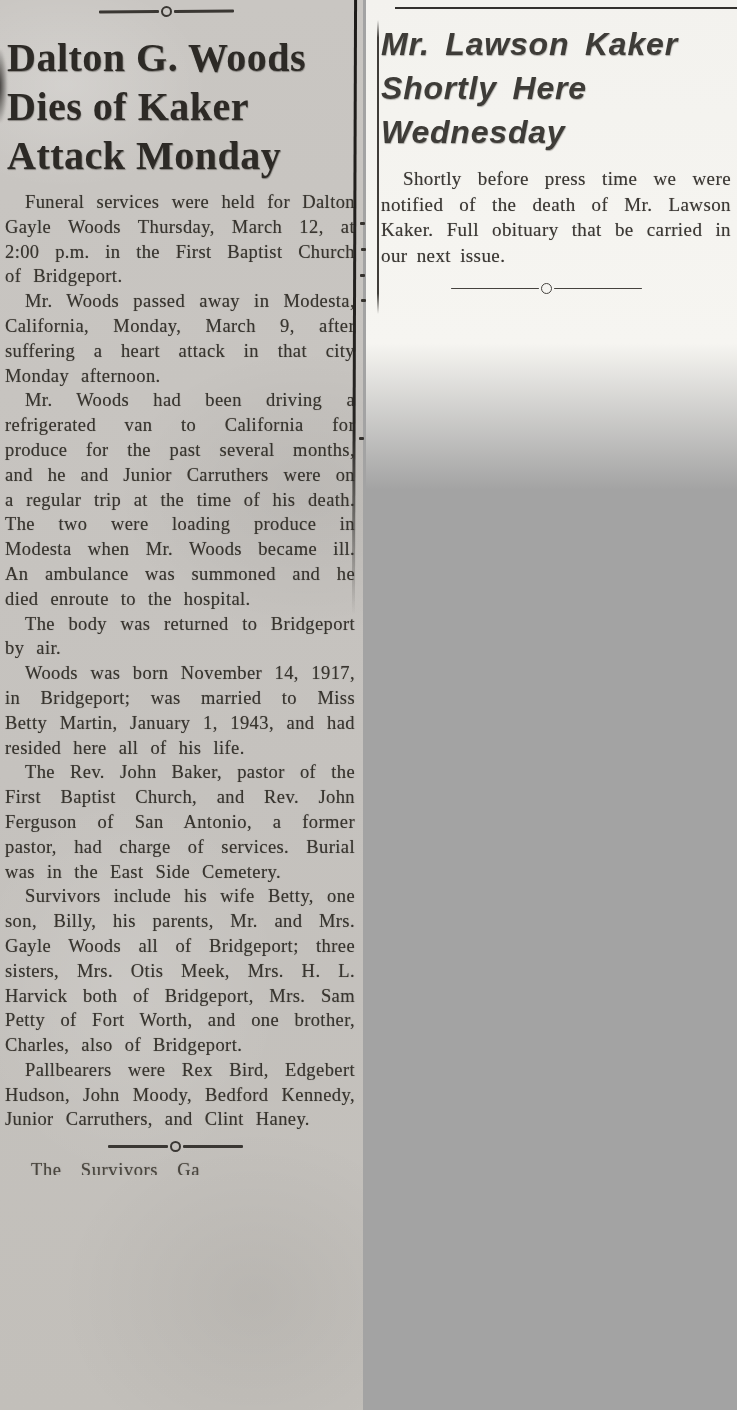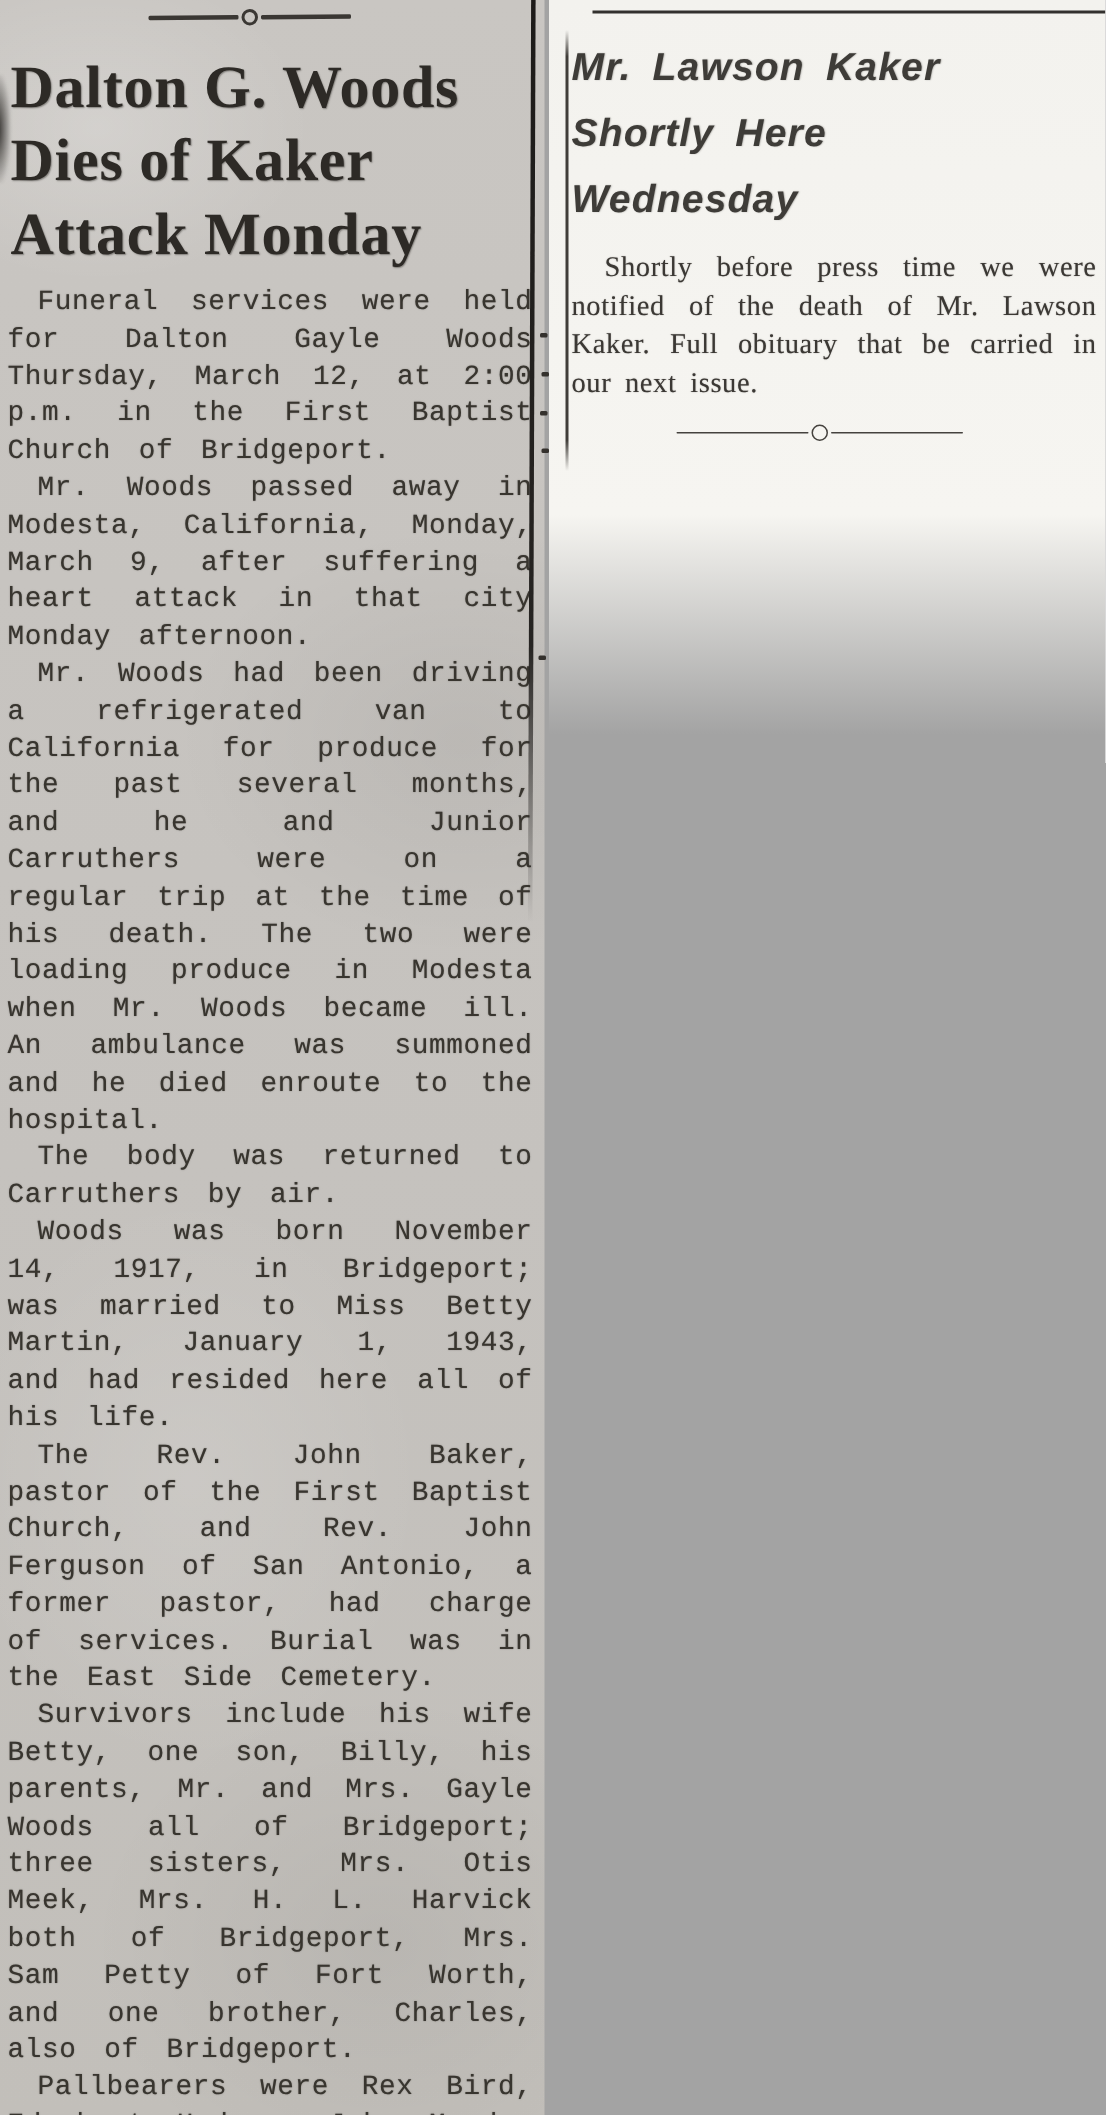--- a/index.html
+++ b/index.html
@@ -33,40 +33,40 @@
   .divider-light .ring{width:9px;height:9px;border:1.7px solid #45423e;margin:0 2px;}
   .div-top{margin:6px 28px 16px 0;transform:rotate(-0.4deg);}
   .div-bottom{margin:9px 10px 7px 0;}
 
   .left-headline{margin:0 0 10px 2px;}
   .left-headline div{font-family:"Liberation Serif", serif;font-weight:bold;
     font-size:40px;line-height:49px;color:#2d2a26;letter-spacing:0.5px;
     text-shadow:0.6px 0.8px 1px rgba(45,42,38,0.45);}
 
   .left-body p.para{margin:0;text-indent:20px;text-align:justify;
-    font-family:Liberation Mono, monospace;font-size:18.5px;line-height:24.8px;
+    font-family:Liberation Serif, serif;font-size:18.5px;line-height:24.8px;
     color:#38352f;word-spacing:7px;letter-spacing:0.4px;
     text-shadow:0 0 0.9px rgba(56,53,47,0.55);}
 
   .cutoff{height:16px;overflow:hidden;}
   .cutoff p{margin:0;text-indent:26px;font-family:"Liberation Serif", serif;
     font-size:18.5px;line-height:22px;color:#4a463f;word-spacing:14px;letter-spacing:0.6px;
     text-shadow:0 0 1.2px rgba(74,70,63,0.6);filter:blur(0.3px);}
 
   
   .right-clip{position:absolute;left:366px;top:0;width:371px;height:490px;
     background:linear-gradient(180deg,#f3f2ee 0%,#f6f5f1 70%,rgba(255,255,255,0) 100%);}
   .right-top-rule{position:absolute;left:29px;top:7px;right:0;height:2.4px;background:#33312e;}
   .right-left-rule{position:absolute;left:11px;top:20px;width:2px;height:294px;
     background:linear-gradient(180deg,rgba(64,61,57,0) 0%,#403d39 6%,#403d39 93%,rgba(64,61,57,0) 100%);}
   .right-content{position:absolute;left:15px;top:22px;width:350px;}
 
   .right-headline{margin:0 0 12px 0;}
   .right-headline div{font-family:"Liberation Sans", sans-serif;font-weight:bold;font-style:italic;
-    font-size:26px;line-height:44px;color:#3e3c38;letter-spacing:0.8px;word-spacing:6px;
+    font-size:32px;line-height:44px;color:#3e3c38;letter-spacing:0.8px;word-spacing:6px;
     text-shadow:0.5px 0.5px 1px rgba(62,60,56,0.4);}
 
   .right-body p.para{margin:0;text-indent:22px;text-align:justify;
     font-family:"Liberation Serif", serif;font-size:19px;line-height:25.5px;
     color:#3b3834;word-spacing:4px;letter-spacing:0.4px;
     text-shadow:0 0 0.8px rgba(59,56,52,0.5);}
   .div-right{margin:15px 20px 0 0;}
 </style>
 </head>
 <body>
@@ -87,21 +87,21 @@
       <div class="left-headline">
         <div>Dalton G. Woods</div>
         <div>Dies of Kaker</div>
         <div>Attack Monday</div>
       </div>
 
       <div class="left-body">
         <p class="para">Funeral services were held for Dalton Gayle Woods Thursday, March 12, at 2:00 p.m. in the First Baptist Church of Bridgeport.</p>
         <p class="para">Mr. Woods passed away in Modesta, California, Monday, March 9, after suffering a heart attack in that city Monday afternoon.</p>
         <p class="para">Mr. Woods had been driving a refrigerated van to California for produce for the past several months, and he and Junior Carruthers were on a regular trip at the time of his death. The two were loading produce in Modesta when Mr. Woods became ill. An ambulance was summoned and he died enroute to the hospital.</p>
-        <p class="para">The body was returned to Carruthers by air.</p>
+        <p class="para">The body was returned to Bridgeport by air.</p>
         <p class="para">Woods was born November 14, 1917, in Bridgeport; was married to Miss Betty Martin, January 1, 1943, and had resided here all of his life.</p>
         <p class="para">The Rev. John Baker, pastor of the First Baptist Church, and Rev. John Ferguson of San Antonio, a former pastor, had charge of services. Burial was in the East Side Cemetery.</p>
         <p class="para">Survivors include his wife Betty, one son, Billy, his parents, Mr. and Mrs. Gayle Woods all of Bridgeport; three sisters, Mrs. Otis Meek, Mrs. H. L. Harvick both of Bridgeport, Mrs. Sam Petty of Fort Worth, and one brother, Charles, also of Bridgeport.</p>
         <p class="para">Pallbearers were Rex Bird, Edgebert Hudson, John Moody, Bedford Kennedy, Junior Carruthers, and Clint Haney.</p>
       </div>
 
       <div class="divider divider-heavy div-bottom">
         <span class="seg"></span>
         <span class="ring"></span>
         <span class="seg"></span>

